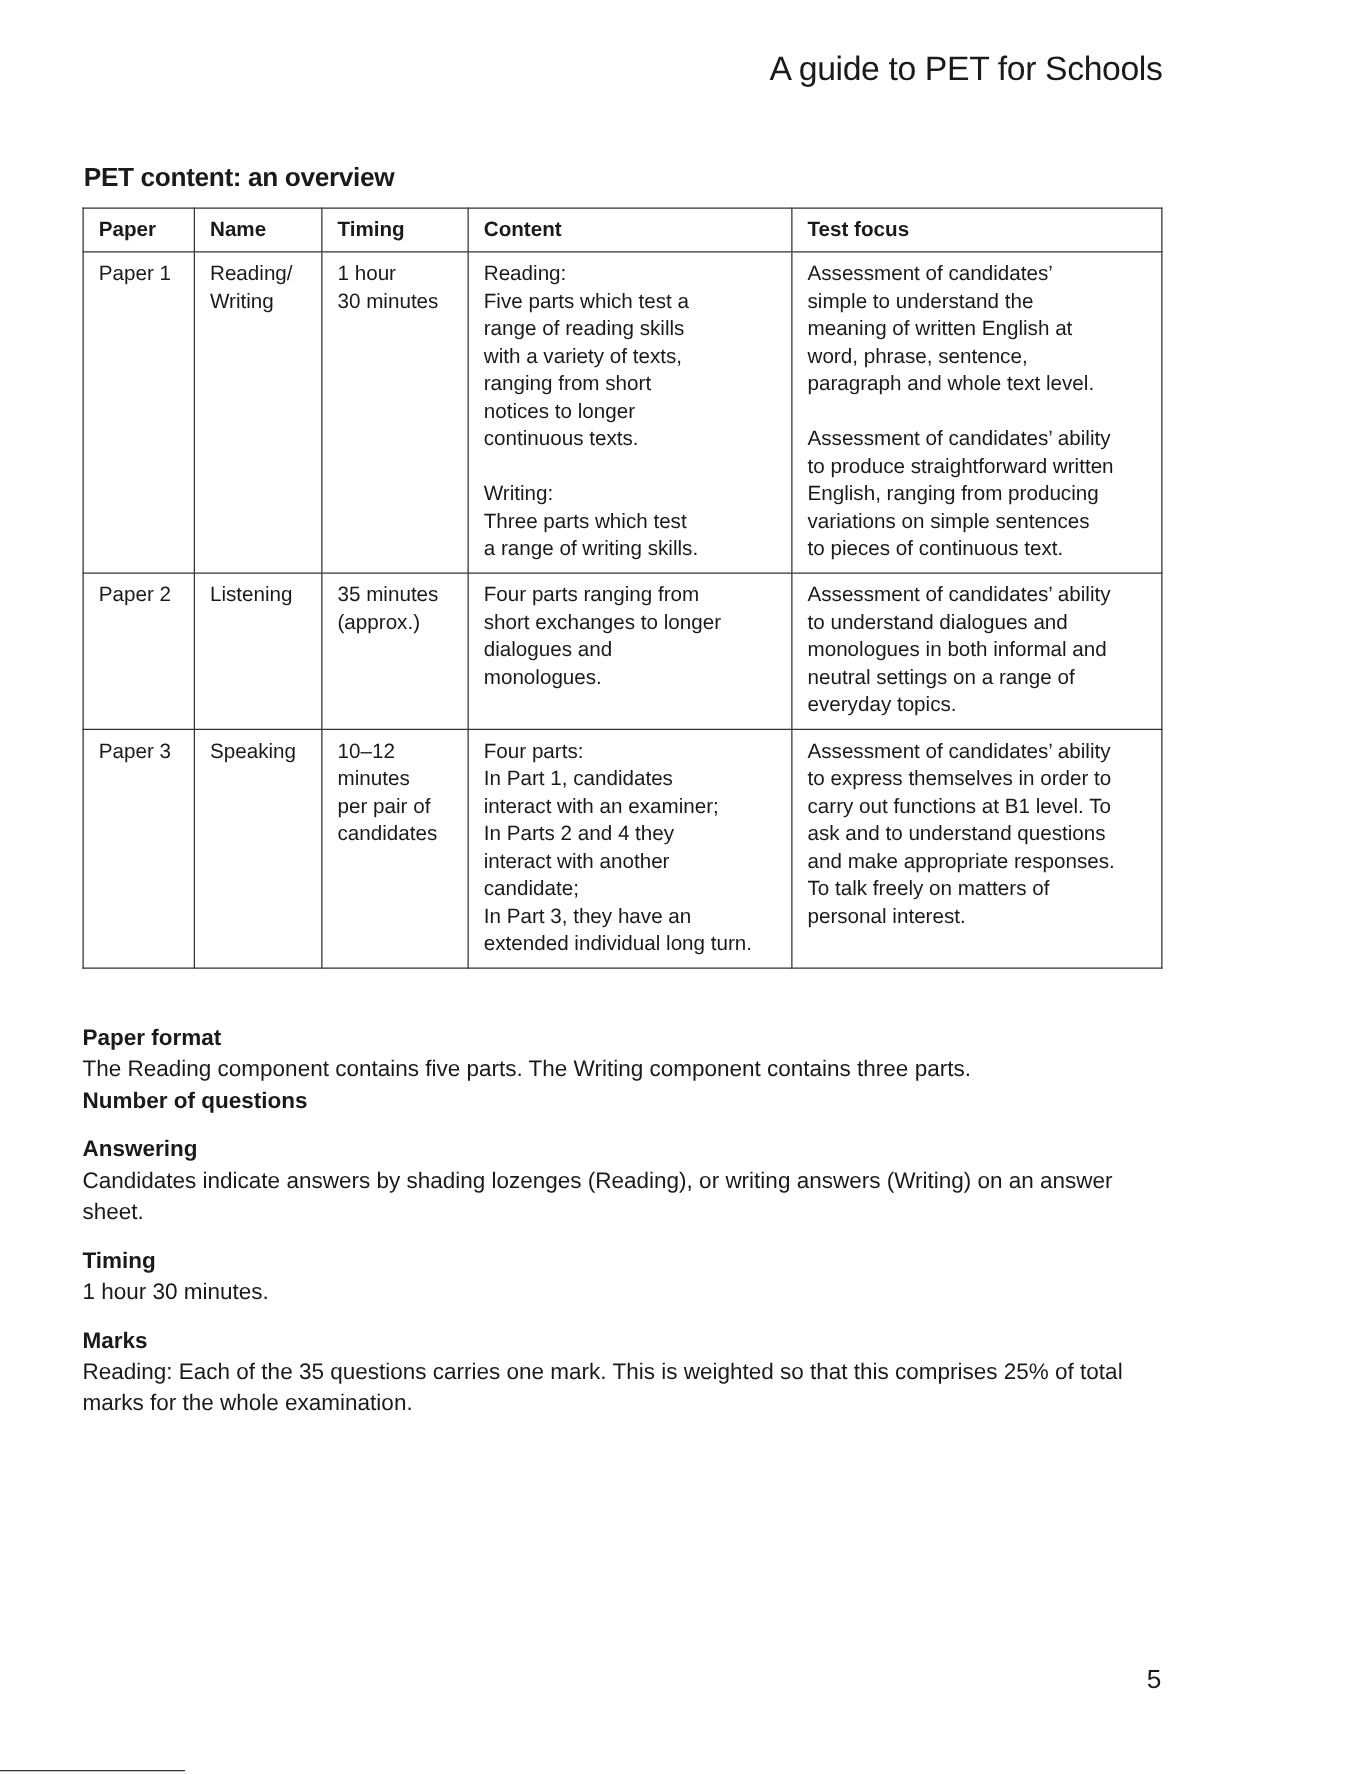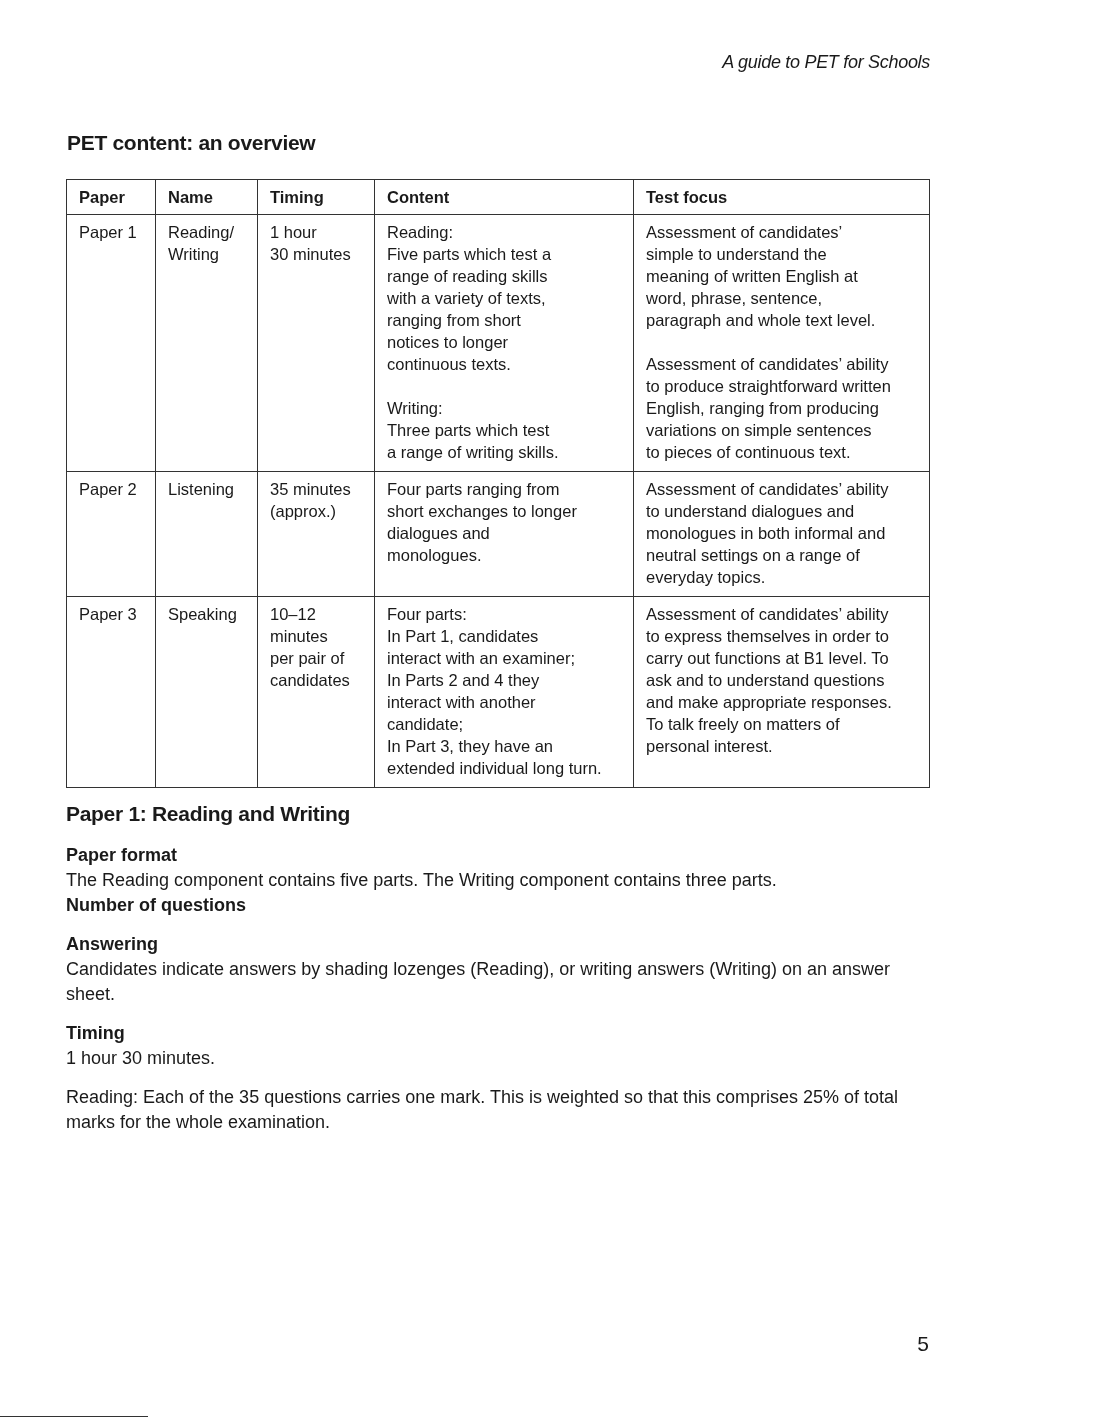--- a/index.html
+++ b/index.html
@@ -1,29 +1,29 @@
 <!DOCTYPE html>
 <html><head>
 <meta charset="utf-8">
 <style>
   html, body { margin: 0; padding: 0; background: #ffffff; }
   body {
     width: 1095px; height: 1419px; position: relative; overflow: hidden;
     font-family: "Liberation Sans", sans-serif; color: #1a1a1a;
   }
   .running-header {
-    position: absolute; right: 165px; top: 52px;
-    font-style: italic; font-size: 18px; letter-spacing: -0.3px;
+    position: absolute; right: 165px; top: 40px;
+    font-size: 27px; letter-spacing: -0.3px;
   }
   .section-title {
     position: absolute; left: 67px; top: 131px;
     font-weight: bold; font-size: 21px; letter-spacing: -0.3px;
   }
   table.overview {
-    position: absolute; left: 66px; top: 179px;
+    position: absolute; left: 66px; top: 166px;
     width: 864px; border-collapse: collapse;
     font-size: 16.5px; line-height: 22px;
   }
   table.overview th, table.overview td {
     border: 1.5px solid #333; vertical-align: top; text-align: left;
     padding: 6px 10px 8px 12px;
   }
   table.overview th { font-weight: bold; padding-top: 6px; padding-bottom: 6px; }
   .c-paper { width: 66px; }
   .c-name { width: 79px; }
@@ -145,37 +145,37 @@
           <span class="cell-line">ask and to understand questions</span>
           <span class="cell-line">and make appropriate responses.</span>
           <span class="cell-line">To talk freely on matters of</span>
           <span class="cell-line">personal interest.</span>
         </td>
       </tr>
     </tbody>
 </table>
 
 <div class="body-text" style="top:801px;">
-  <div class="h2">Paper 1: Reading and Writing</div>
   <div id="paper1-sections">
       <div style="margin-top: 17px;">
         <div class="h3">Paper format</div>
         <div class="p">The Reading component contains five parts. The Writing component contains three parts.</div>
       </div>
       <div style="">
         <div class="h3">Number of questions</div>
       </div>
       <div style="margin-top: 14px;">
         <div class="h3">Answering</div>
         <div class="p">Candidates indicate answers by shading lozenges (Reading), or writing answers (Writing) on an answer sheet.</div>
       </div>
       <div style="margin-top: 14px;">
         <div class="h3">Timing</div>
         <div class="p">1 hour 30 minutes.</div>
       </div>
       <div style="margin-top: 14px;">
+        <div class="h3">Marks</div>
         <div class="p">Reading: Each of the 35 questions carries one mark. This is weighted so that this comprises 25% of total marks for the whole examination.</div>
       </div>
     </div>
 </div>
 
 <div class="page-number">5</div>
 <div class="footer-rule"></div>
 
 </body></html>

